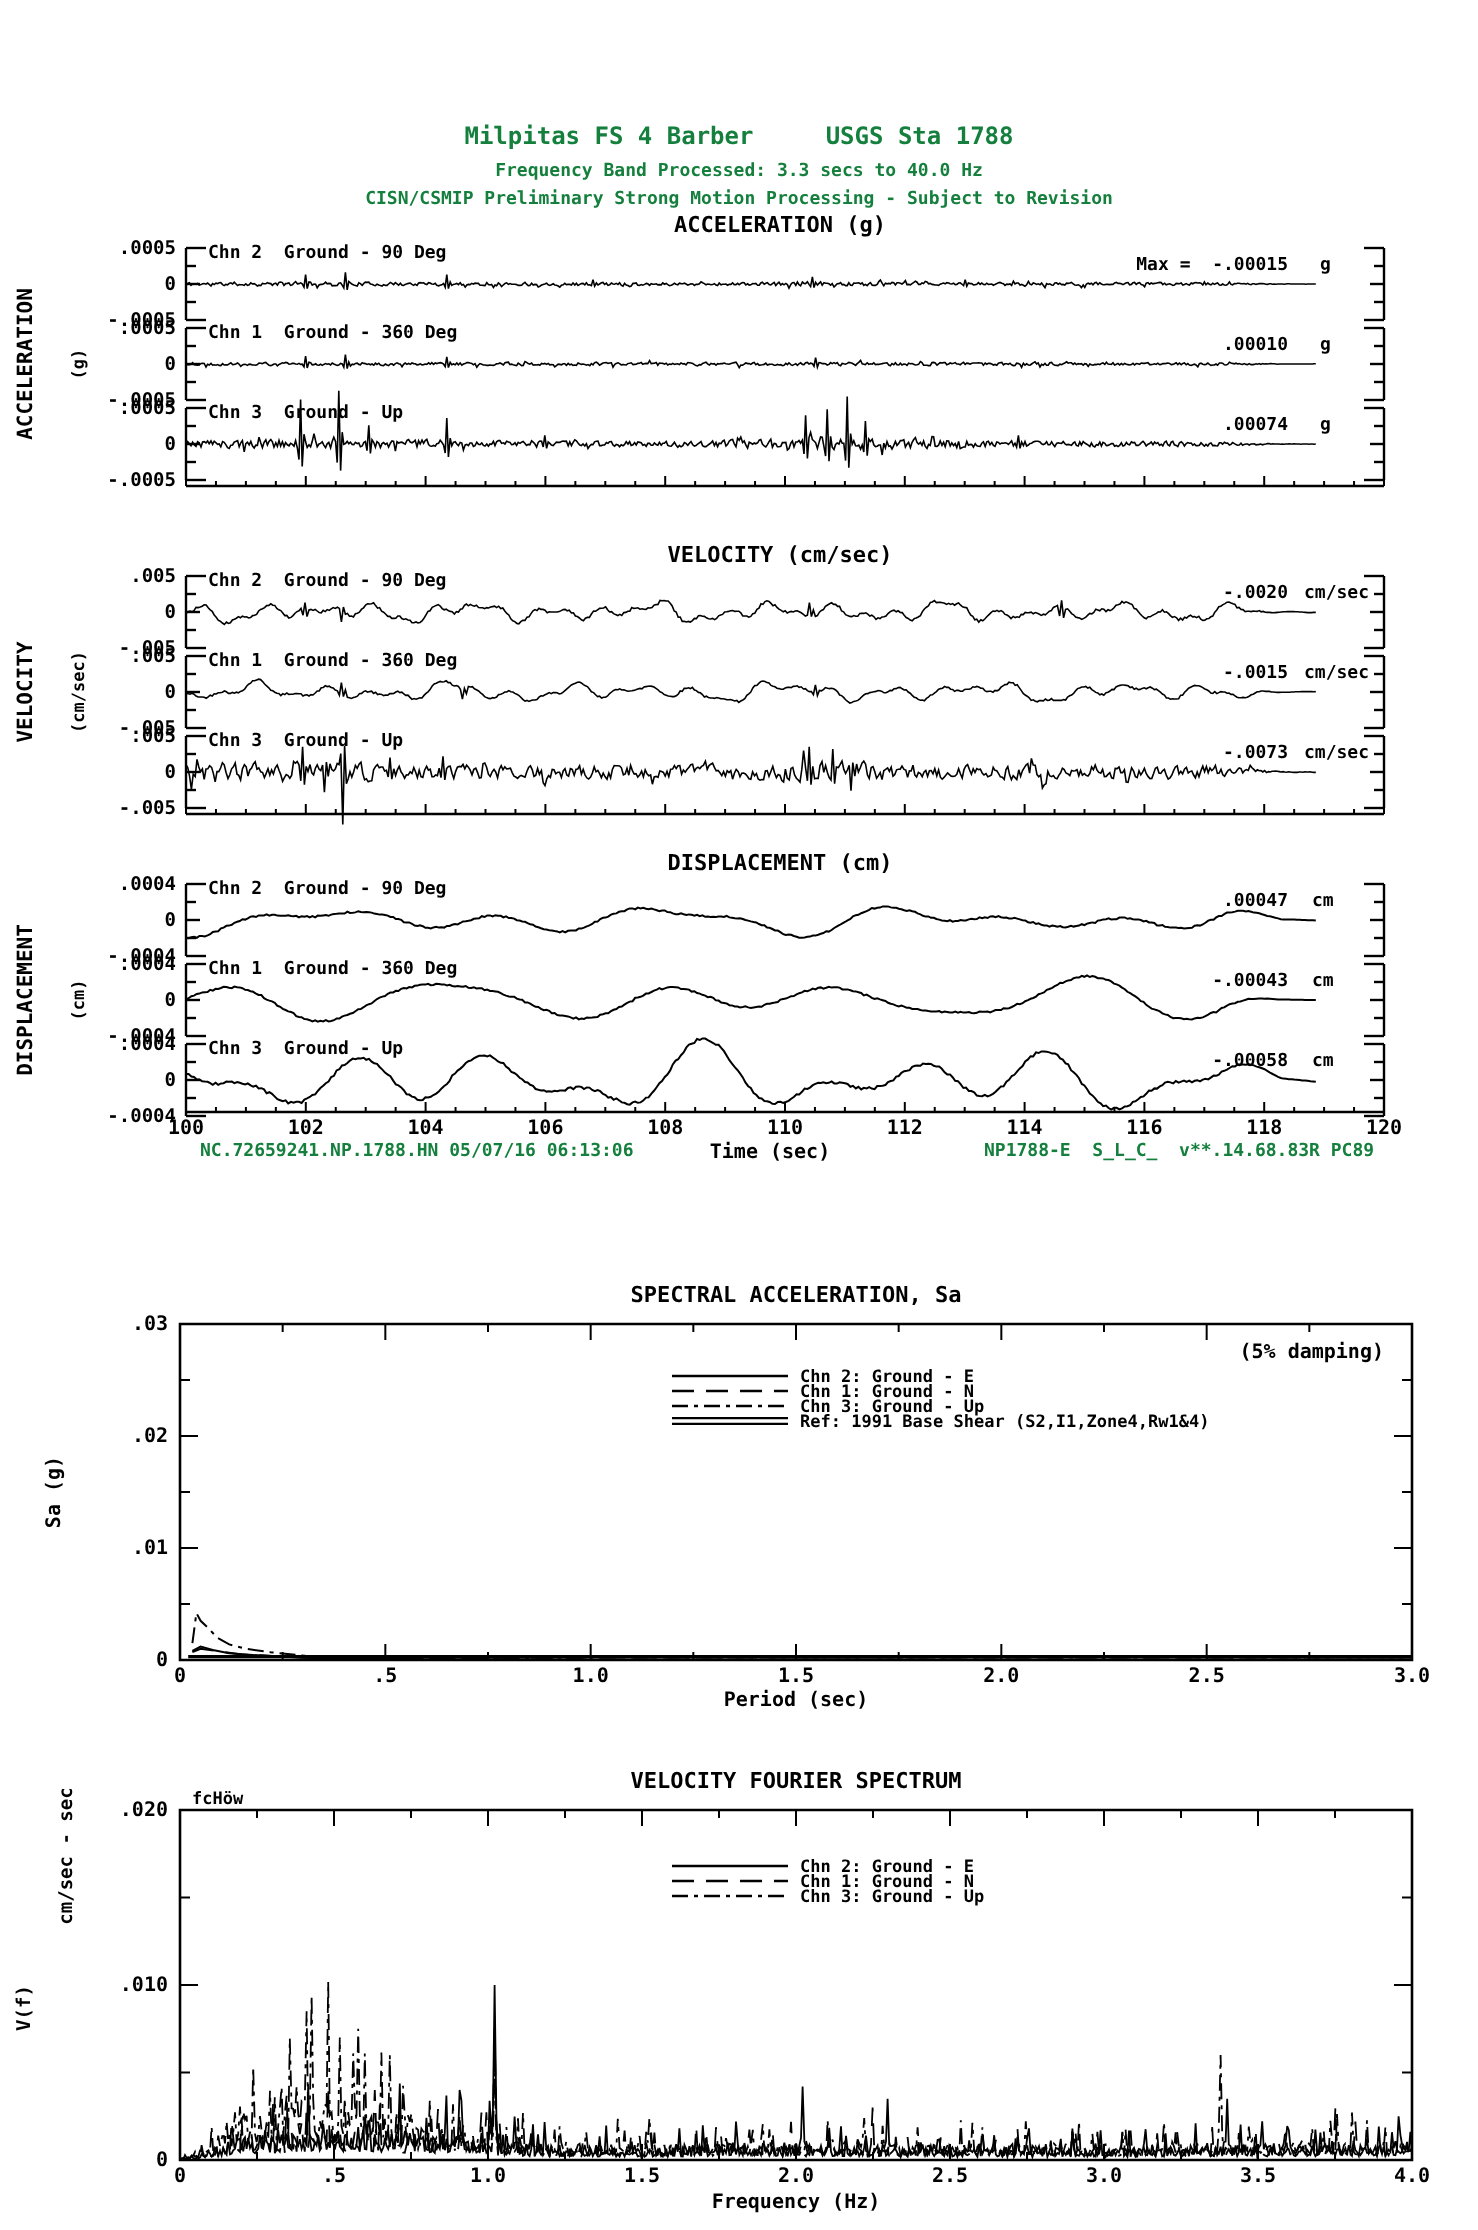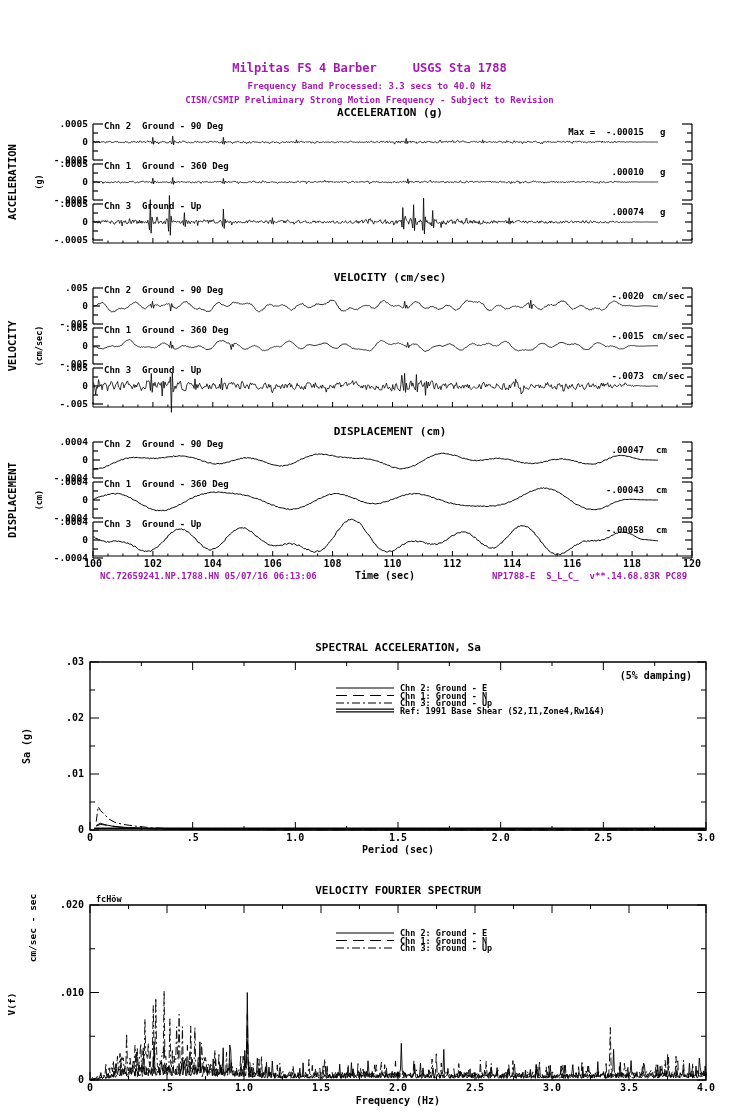--- a/index.html
+++ b/index.html
@@ -1,31 +1,31 @@
 <!DOCTYPE html>
 <html><head>
 <meta charset="utf-8">
 <style>
   html,body{margin:0;padding:0;background:#fff}
-  .page{position:relative;width:739px;height:1115px;background:#fff;color:#a21caf;
+  .page{position:relative;width:739px;height:1115px;background:#fff;color:#15803d;
         font-family:"DejaVu Sans Mono",monospace;font-weight:bold;overflow:hidden}
   .hdr{position:absolute;left:0;width:739px;text-align:center;white-space:pre;line-height:1.05}
   .h12{font-size:12px}
   .h9{font-size:9px}
   .foot{position:absolute;font-size:9px;white-space:pre}
   svg{position:absolute;left:0;top:0}
   svg text{white-space:pre;fill:#000;font-family:"DejaVu Sans Mono",monospace;font-weight:bold}
 </style>
 </head>
 <body>
 
 <div class="page">
   <div class="hdr h12" style="top:62px">Milpitas FS 4 Barber     USGS Sta 1788</div>
   <div class="hdr h9" style="top:82px">Frequency Band Processed: 3.3 secs to 40.0 Hz</div>
-  <div class="hdr h9" style="top:96px">CISN/CSMIP Preliminary Strong Motion Frequency - Subject to Revision</div>
+  <div class="hdr h9" style="top:96px">CISN/CSMIP Preliminary Strong Motion Processing - Subject to Revision</div>
 
   <svg id="plots" width="739" height="1115" viewBox="0 0 739 1115">
       <text x="390" y="116" font-size="11" text-anchor="middle">ACCELERATION (g)</text>
       <text x="16" y="182" font-size="10.5" text-anchor="middle" transform="rotate(-90 16 182)">ACCELERATION</text>
       <text x="42" y="182" font-size="8.5" text-anchor="middle" transform="rotate(-90 42 182)">(g)</text>
       <path d="M93 124L93 160" fill="none" stroke="#000000" stroke-width="1.2"></path>
       <path d="M93 124L103 124" fill="none" stroke="#000000" stroke-width="1.2"></path>
       <path d="M93 133L98 133" fill="none" stroke="#000000" stroke-width="1.2"></path>
       <path d="M93 142L100 142" fill="none" stroke="#000000" stroke-width="1.2"></path>
       <path d="M93 151L98 151" fill="none" stroke="#000000" stroke-width="1.2"></path>

